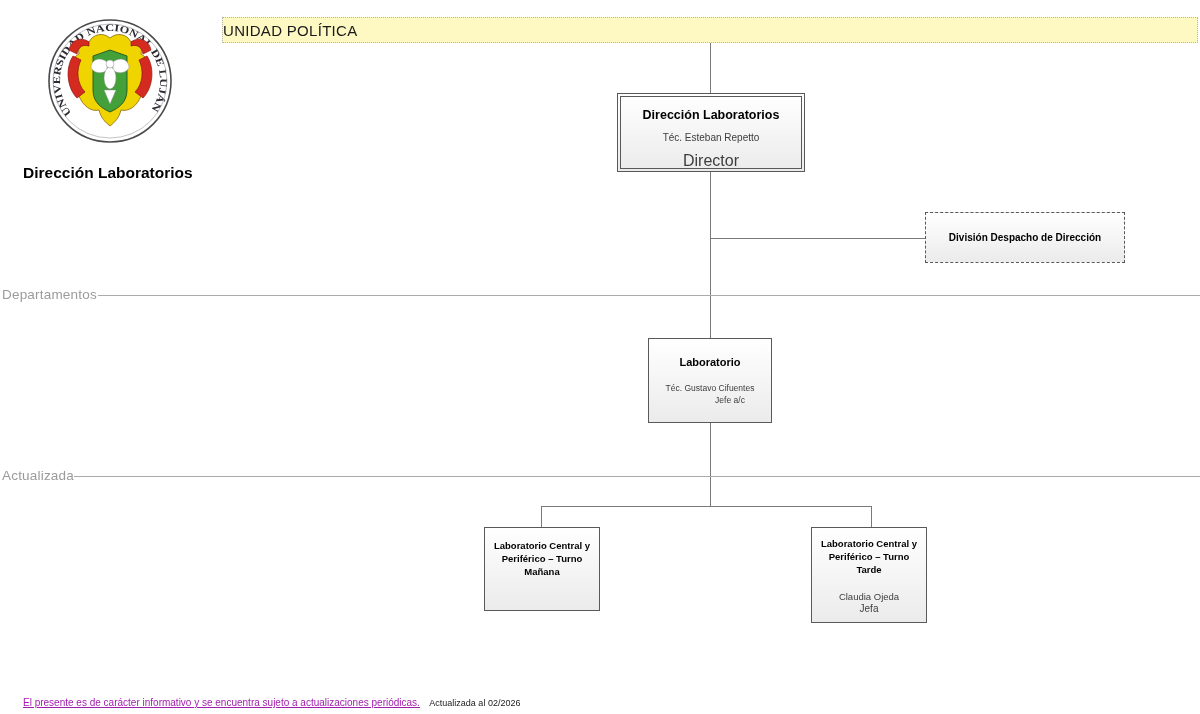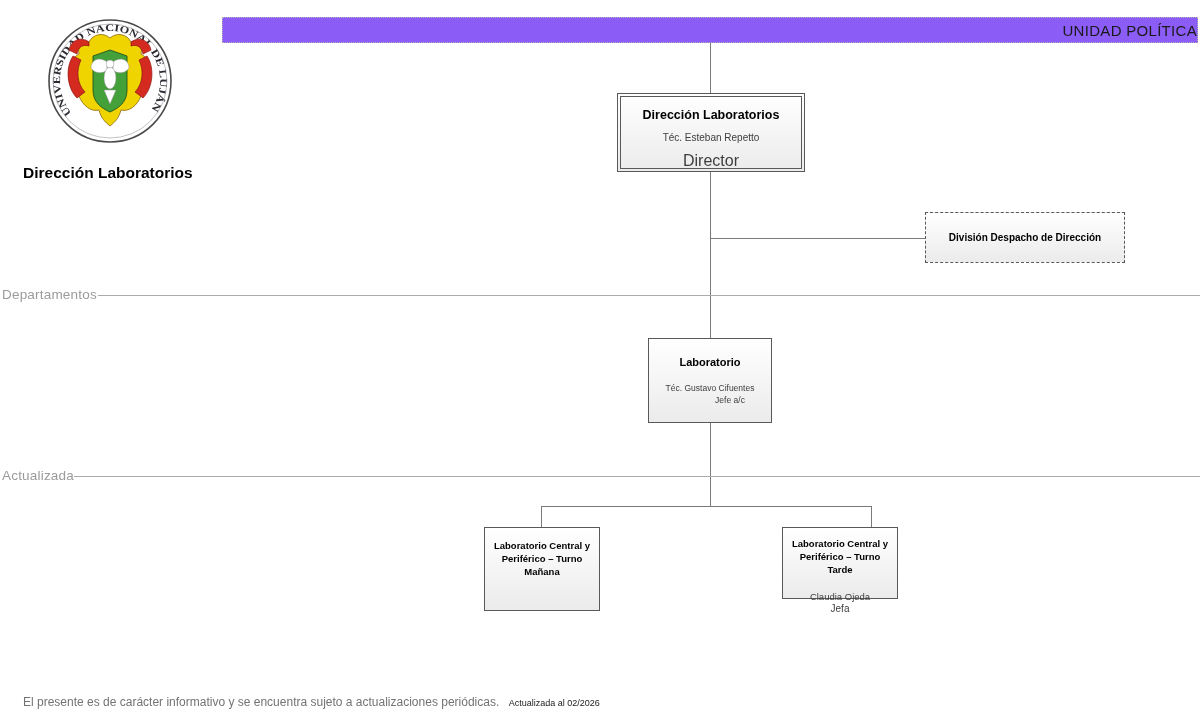--- a/index.html
+++ b/index.html
@@ -17,22 +17,22 @@
   
   .secline { position:absolute; height:1px; background:#ababab; }
   .seclabel {
     position:absolute; color:#9b9b9b;
     font-size:13.5px; letter-spacing:.2px;
   }
 
   
   .unidad {
     position:absolute; left:222px; top:17px; width:976px; height:26px;
-    background:#8b5cf6; border:1px dotted #b3b3b3;
-    display:flex; align-items:center; justify-content:flex-end;
+    background:#fef9c3; border:1px dotted #b3b3b3;
+    display:flex; align-items:center; justify-content:flex-start;
     font-size:15px; color:#1a1a1a; letter-spacing:.3px;
   }
 
   
   .page-title {
     position:absolute; left:23px; top:164px;
     font-size:15.5px; font-weight:bold; color:#000;
   }
 
   
@@ -59,31 +59,31 @@
   #node-despacho .node-title { font-size:10px; }
 
   #node-laboratorio { left:648px; top:338px; width:124px; height:85px; }
   #node-laboratorio .node-title  { font-size:11px;  margin-top:17px; }
   #node-laboratorio .node-person { font-size:8.5px; margin-top:15px; }
   #node-laboratorio .node-role   { font-size:8.5px; margin-top:2px;padding-left:40px; }
 
   #node-manana { left:484px; top:527px; width:116px; height:84px; }
   #node-manana .node-title { font-size:9.5px; line-height:13px; margin:11px 6px 0 6px; }
 
-  #node-tarde { left:782px; top:527px; width:116px; height:72px; }
+  #node-tarde { left:811px; top:527px; width:116px; height:96px; }
   #node-tarde .node-title  { font-size:9.5px; line-height:13px; margin:9px 3px 0 3px; }
   #node-tarde .node-person { font-size:9.5px; margin-top:15px; }
   #node-tarde .node-role   { font-size:10px; margin-top:1px; }
 
   
   .logo { position:absolute; left:47px; top:18px; width:126px; height:126px; }
 
   
   .footer { position:absolute; left:23px; top:692px; white-space:nowrap; }
-  .footer .disclaimer { font-size:12px; color:#737373; }
+  .footer .disclaimer { font-size:10px; color:#a21caf;text-decoration:underline; }
   .footer .updated    { font-size:9px; color:#1a1a1a; margin-left:5px; }
 </style>
 </head>
 <body>
 
 <svg class="logo" viewBox="0 0 126 126" xmlns="http://www.w3.org/2000/svg" xmlns:xlink="http://www.w3.org/1999/xlink">
   <circle cx="63" cy="63" r="61" fill="#ffffff" stroke="#4a4a4a" stroke-width="1.6"></circle>
   <circle cx="63" cy="63" r="57" fill="none" stroke="#9a9a9a" stroke-width="0.6"></circle>
   <defs>
     <path id="sealTextArc" d="M 24.7,95.1 A 50,50 0 1 1 101.3,95.1" fill="none"></path>

